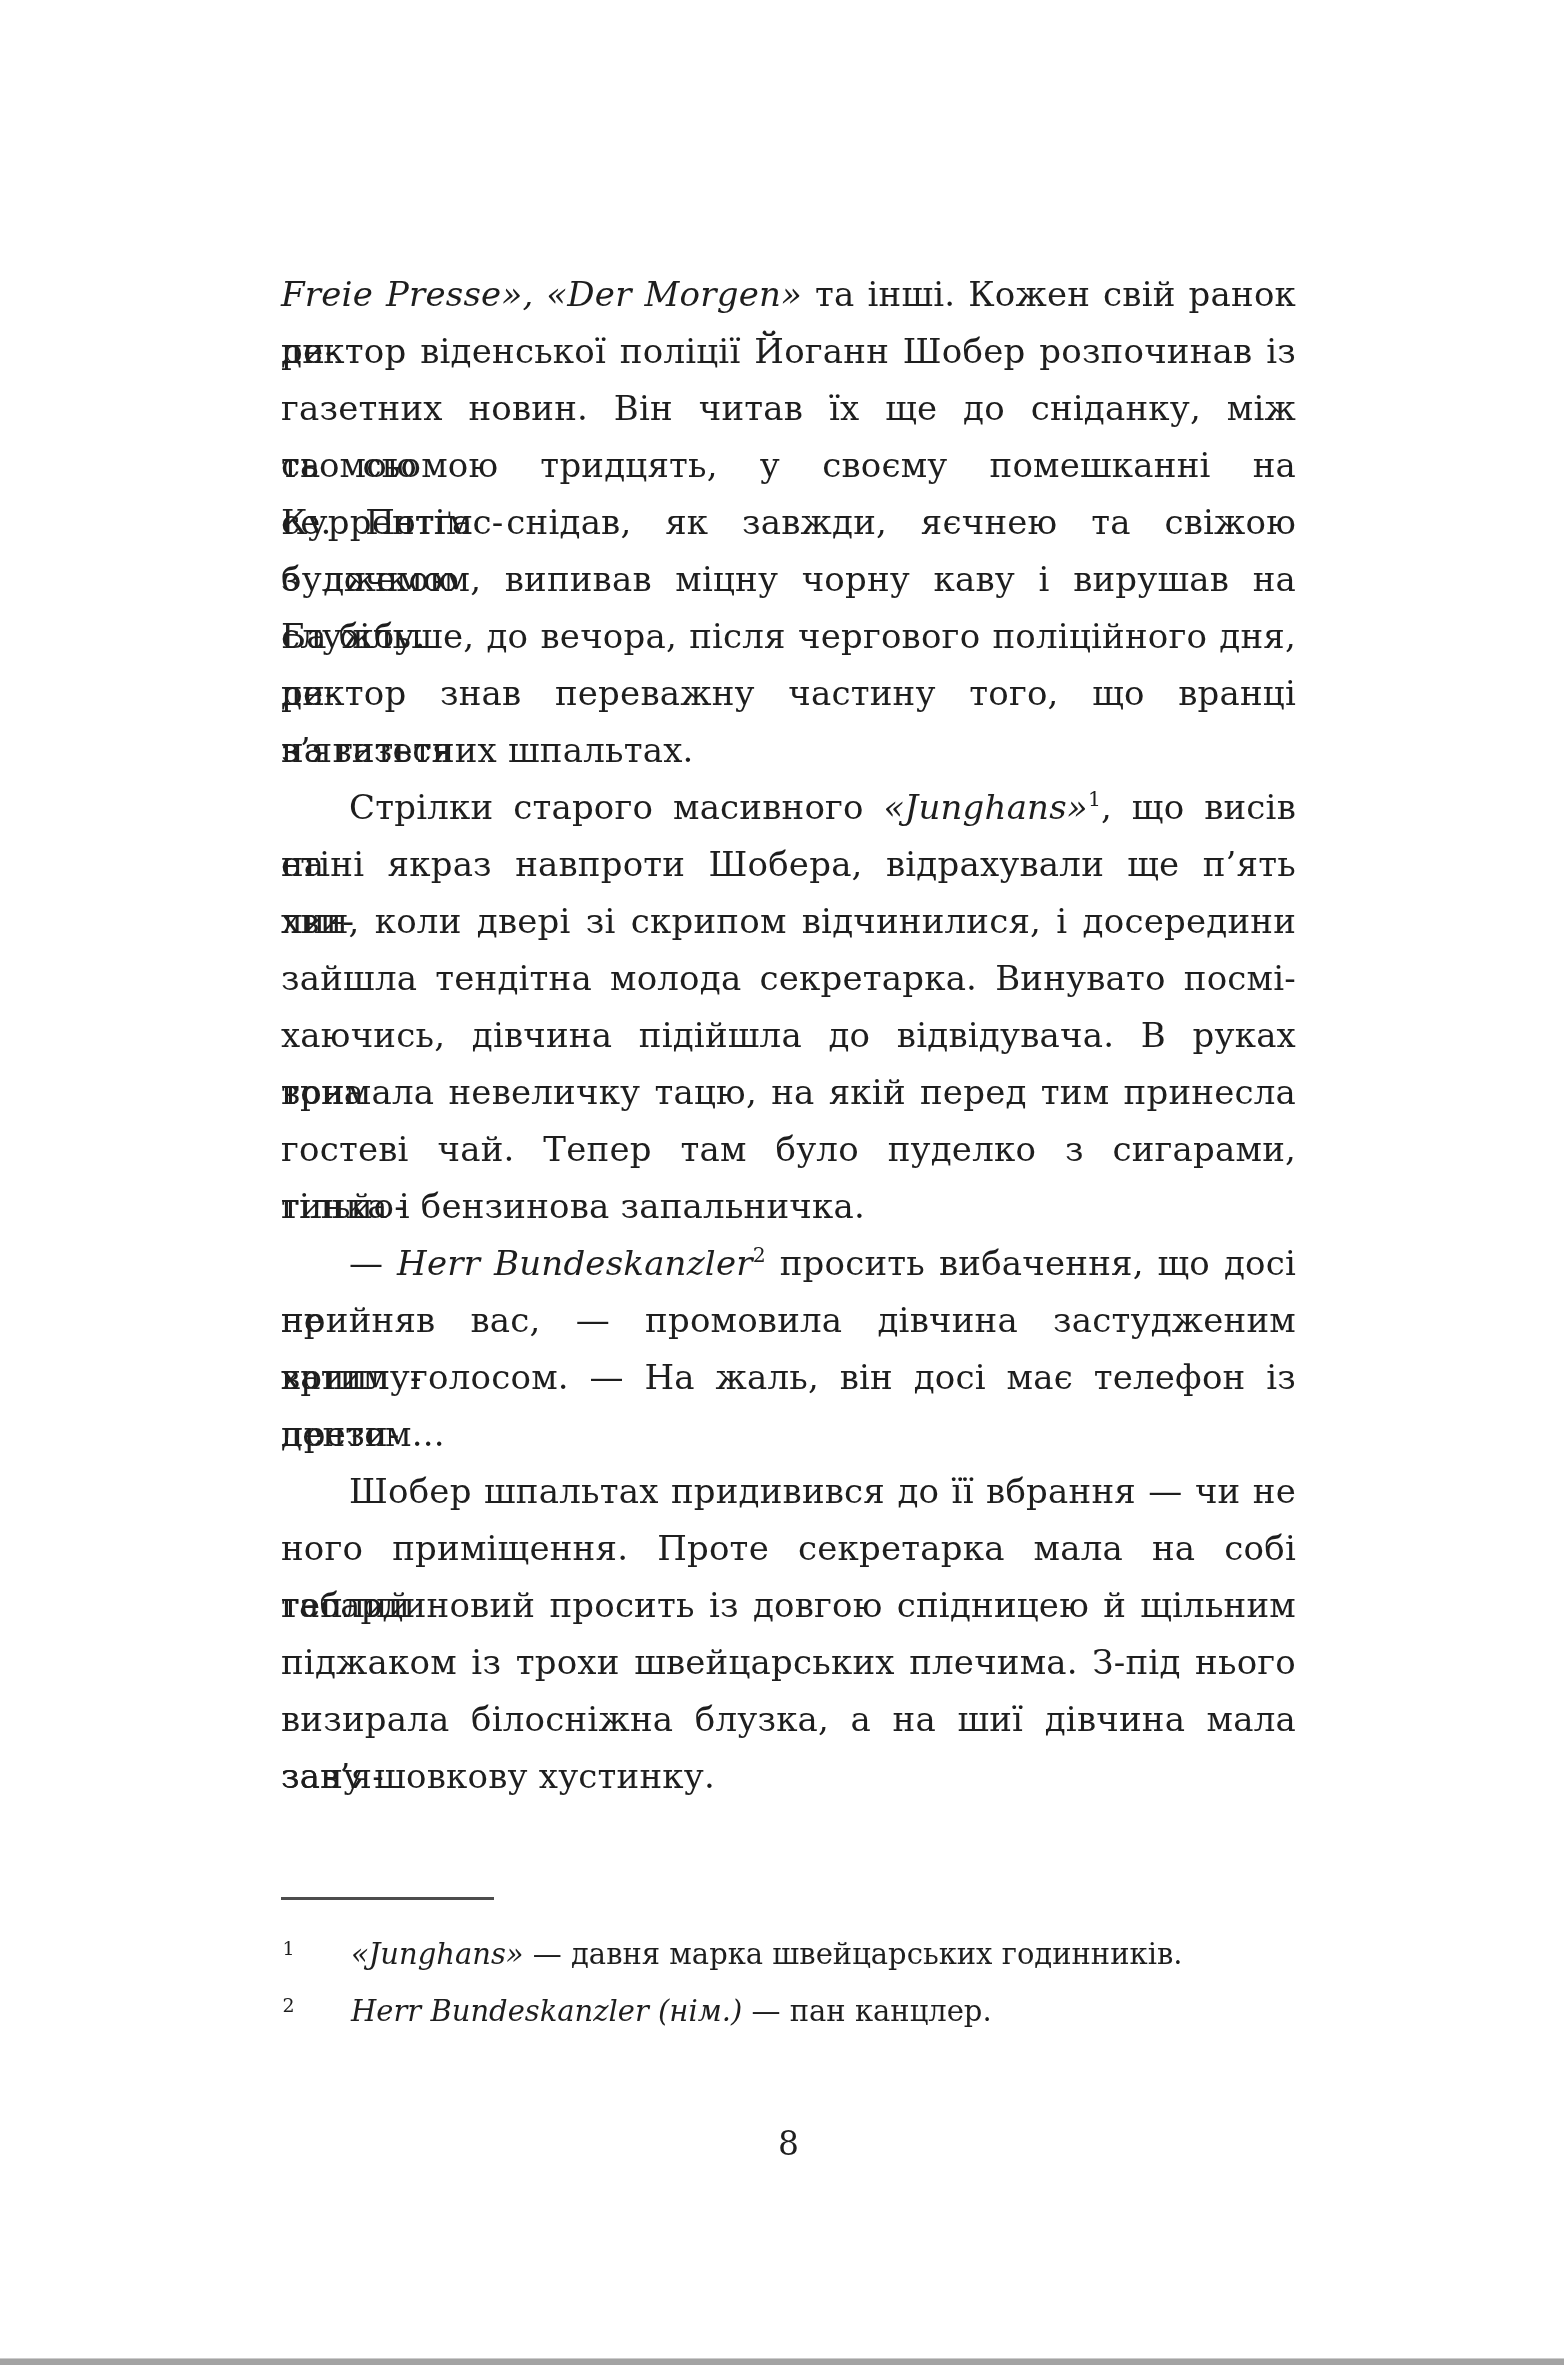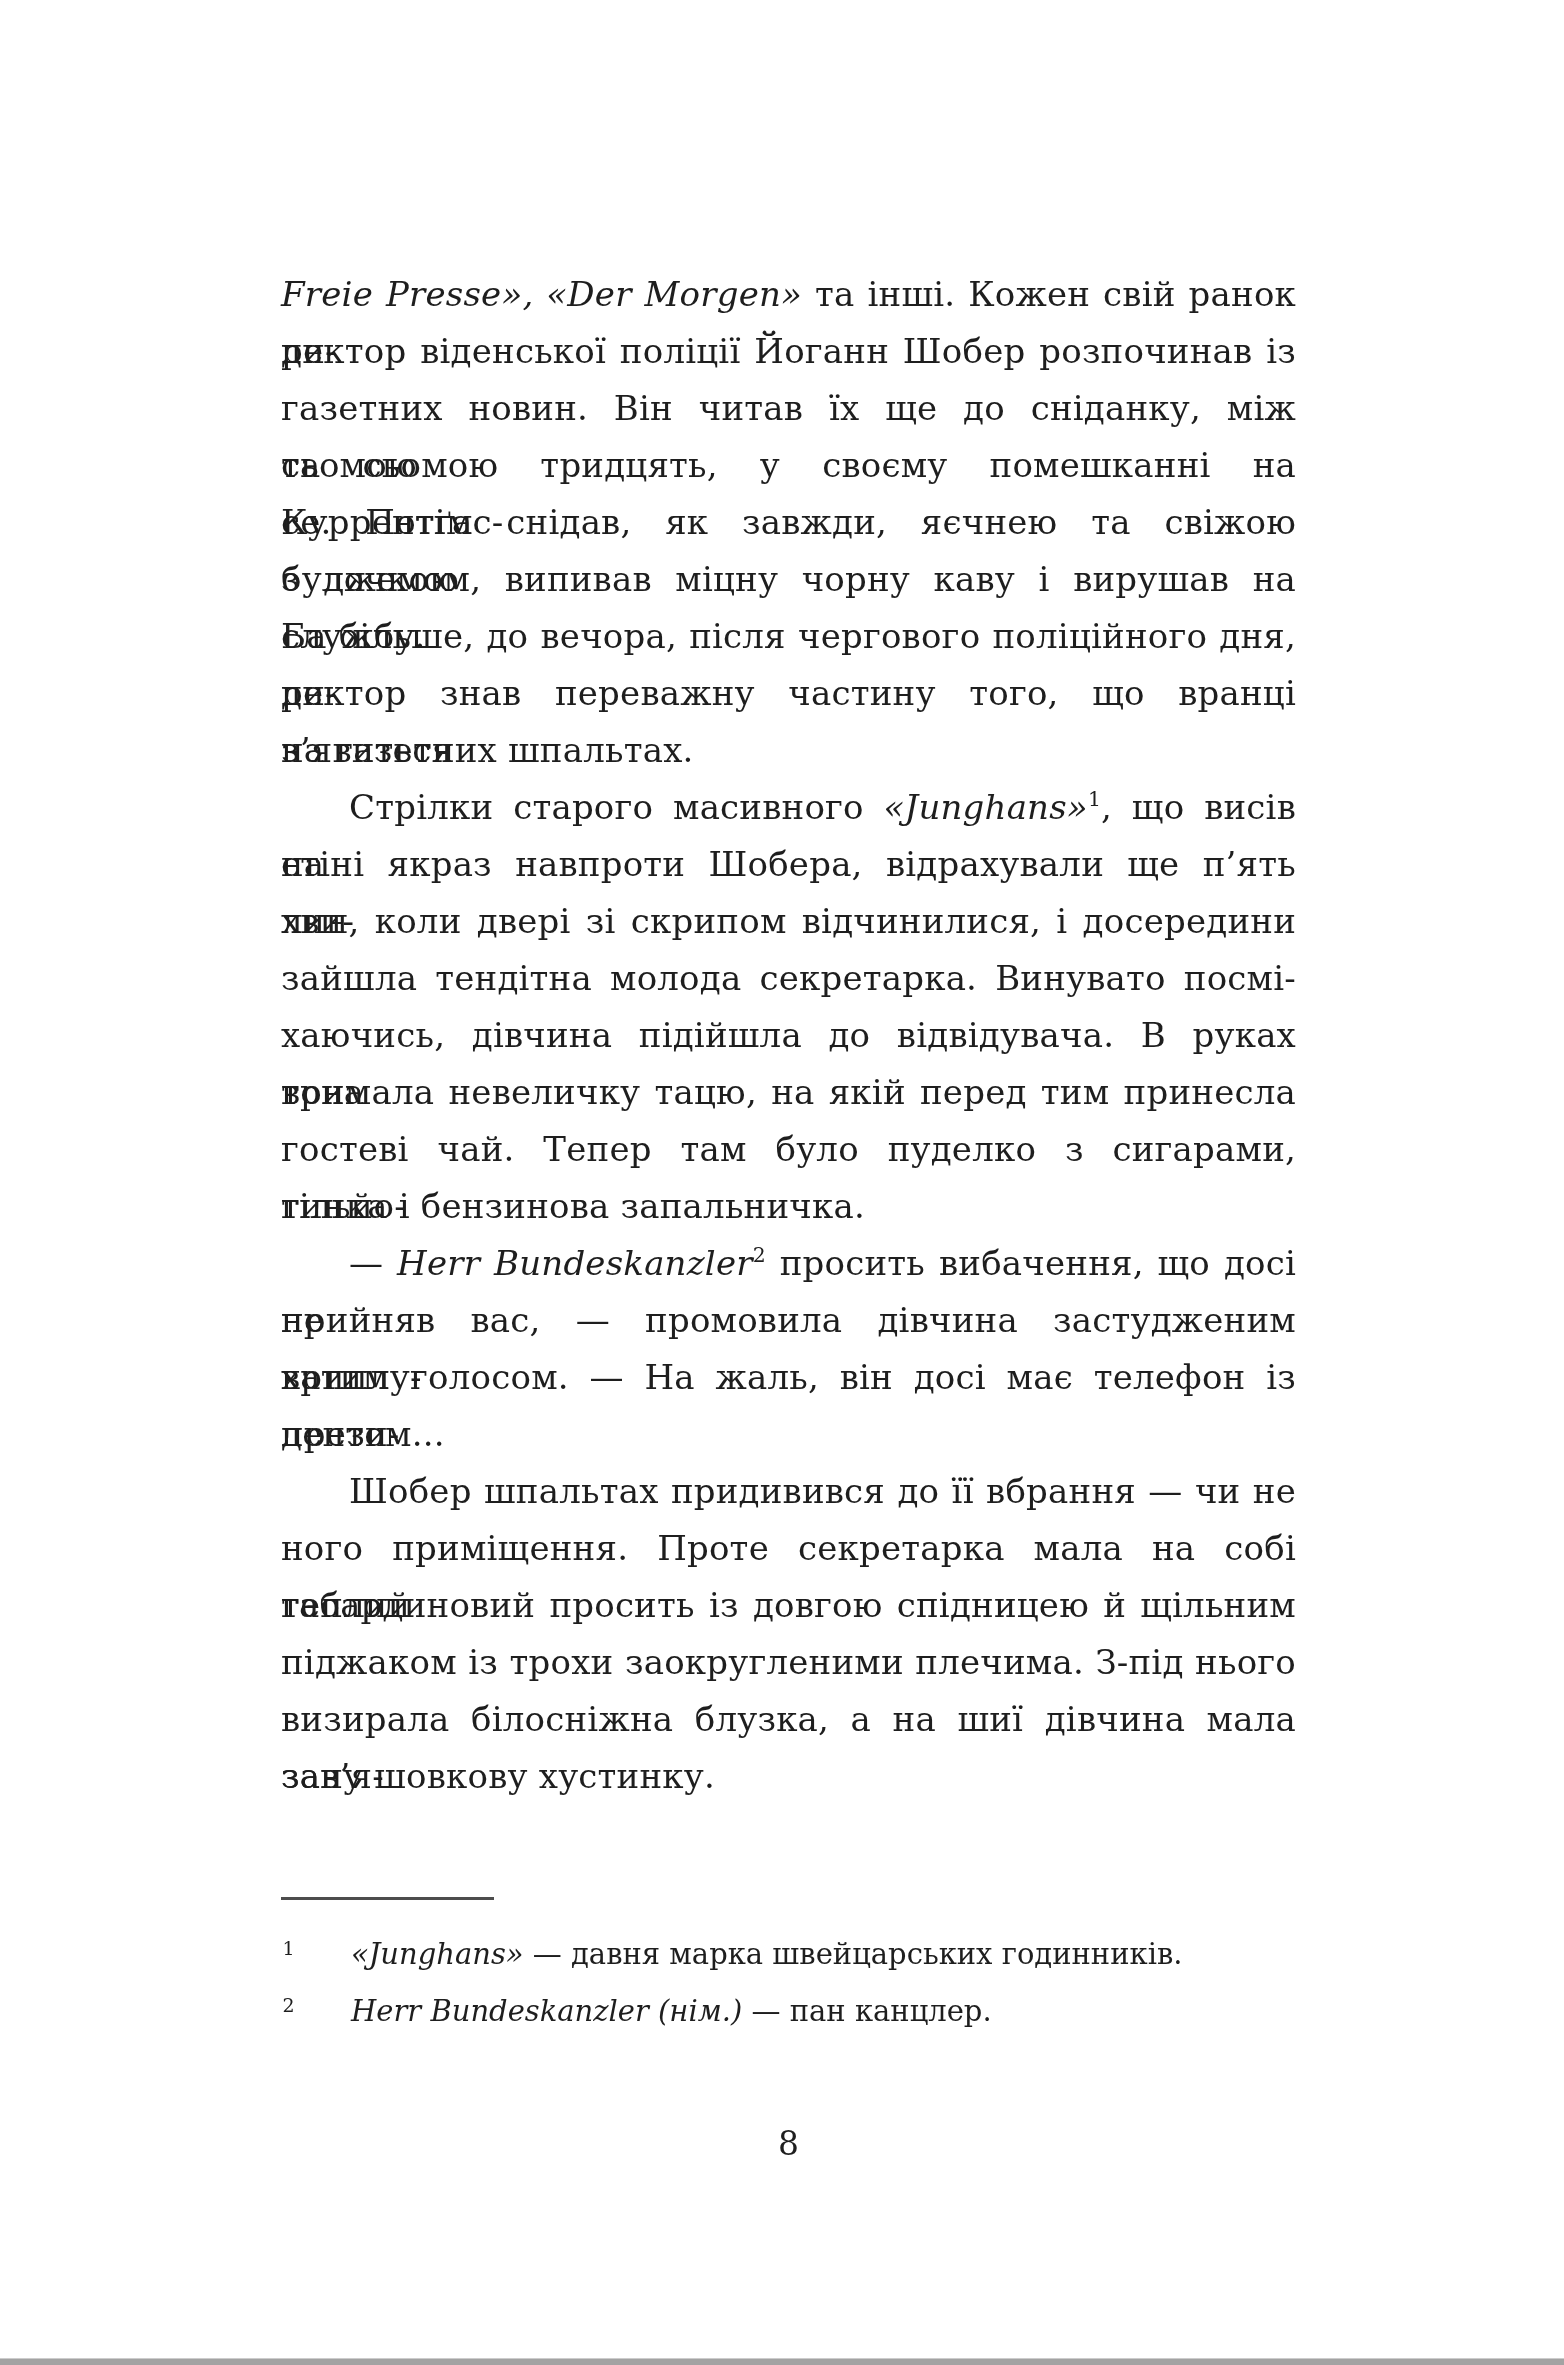--- a/index.html
+++ b/index.html
@@ -119,21 +119,21 @@
       <div class="line"><span>тримала невеличку тацю, на якій перед тим принесла</span></div>
       <div class="line"><span>гостеві чай. Тепер там було пуделко з сигарами, гільйо-</span></div>
       <div class="line last"><span>тинка і бензинова запальничка.</span></div>
       <div class="line indent"><span>— </span><span class="it">Herr Bundeskanzler</span><sup class="fnref">2</sup><span> просить вибачення, що досі не</span></div>
       <div class="line"><span>прийняв вас, — промовила дівчина застудженим хриплу-</span></div>
       <div class="line"><span>ватим голосом. — На жаль, він досі має телефон із прези-</span></div>
       <div class="line last"><span>дентом...</span></div>
       <div class="line indent"><span>Шобер шпальтах придивився до її вбрання — чи не</span></div>
       <div class="line"><span>ного приміщення. Проте секретарка мала на собі теплий</span></div>
       <div class="line"><span>габардиновий просить із довгою спідницею й щільним</span></div>
-      <div class="line"><span>піджаком із трохи заокругленими плечима. З-під нього</span></div>
+      <div class="line"><span>піджаком із трохи швейцарських плечима. З-під нього</span></div>
       <div class="line"><span>визирала білосніжна блузка, а на шиї дівчина мала зав’я-</span></div>
       <div class="line last"><span>зану шовкову хустинку.</span></div>
     </div>
   <div class="footnote-sep"></div>
   <div class="footnotes" id="footnotes">
       <div class="footnote"><span class="fn-marker">1</span><span class="fn-body"><span class="it">«Junghans»</span><span> — давня марка швейцарських годинників.</span></span></div>
       <div class="footnote"><span class="fn-marker">2</span><span class="fn-body"><span class="it">Herr Bundeskanzler (нім.)</span><span> — пан канцлер.</span></span></div>
     </div>
   <div class="page-number">8</div>
   <div class="bottom-bar"></div>

